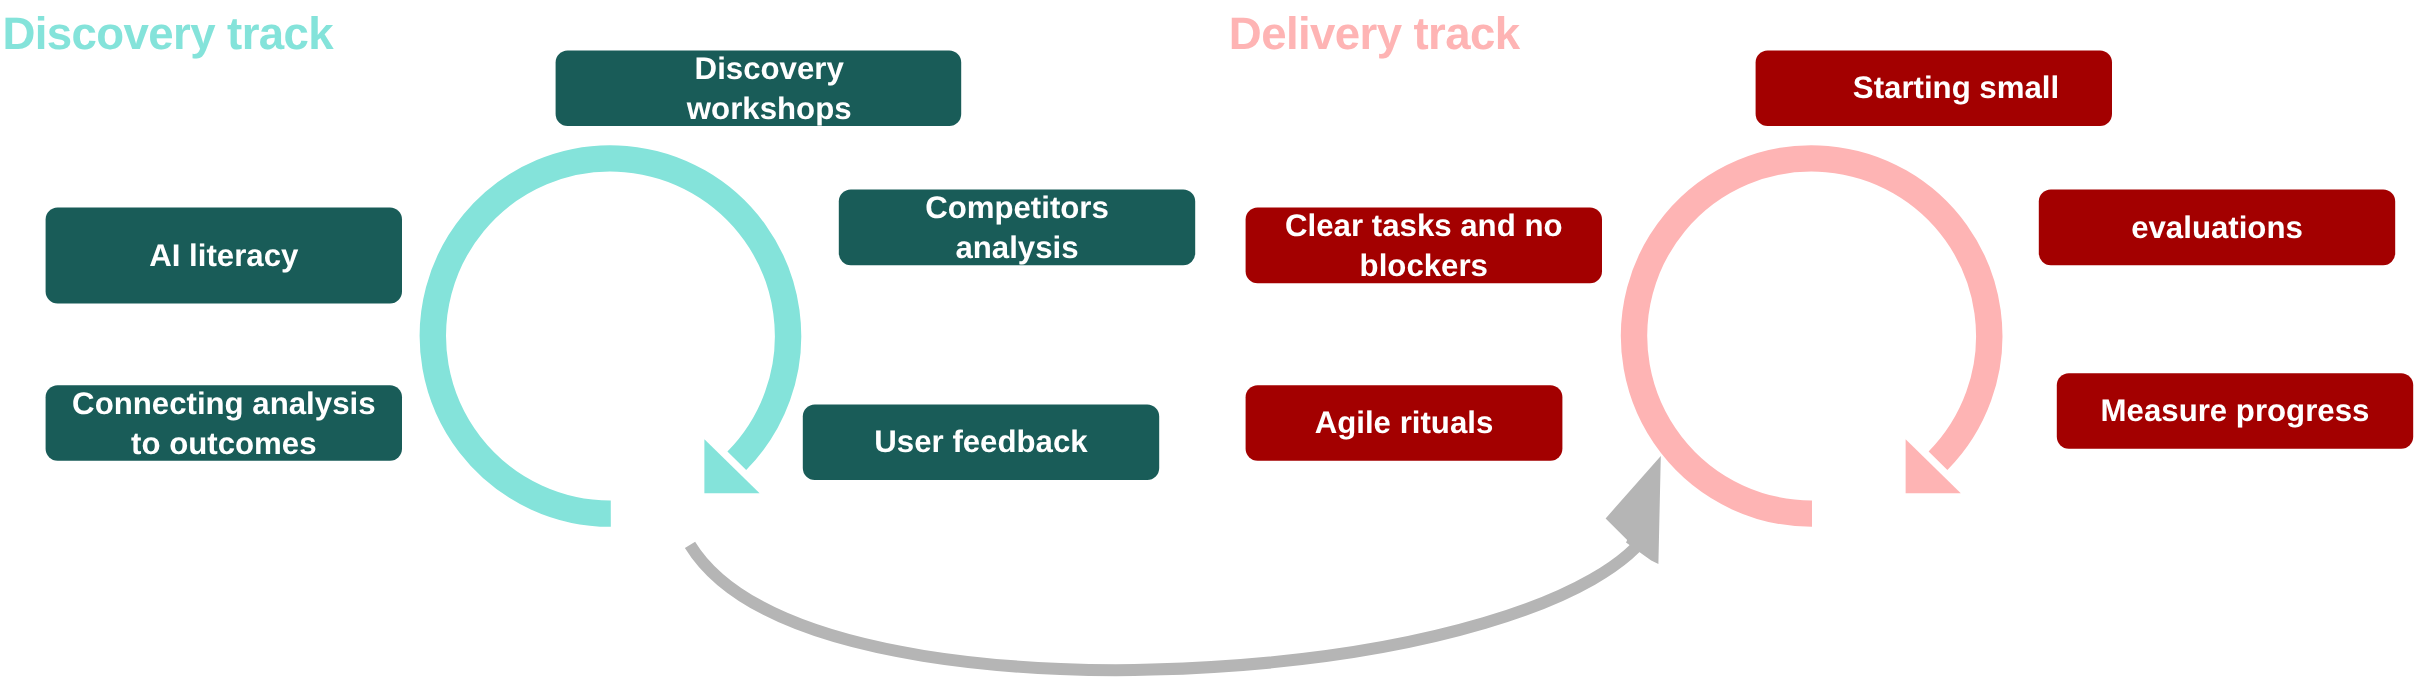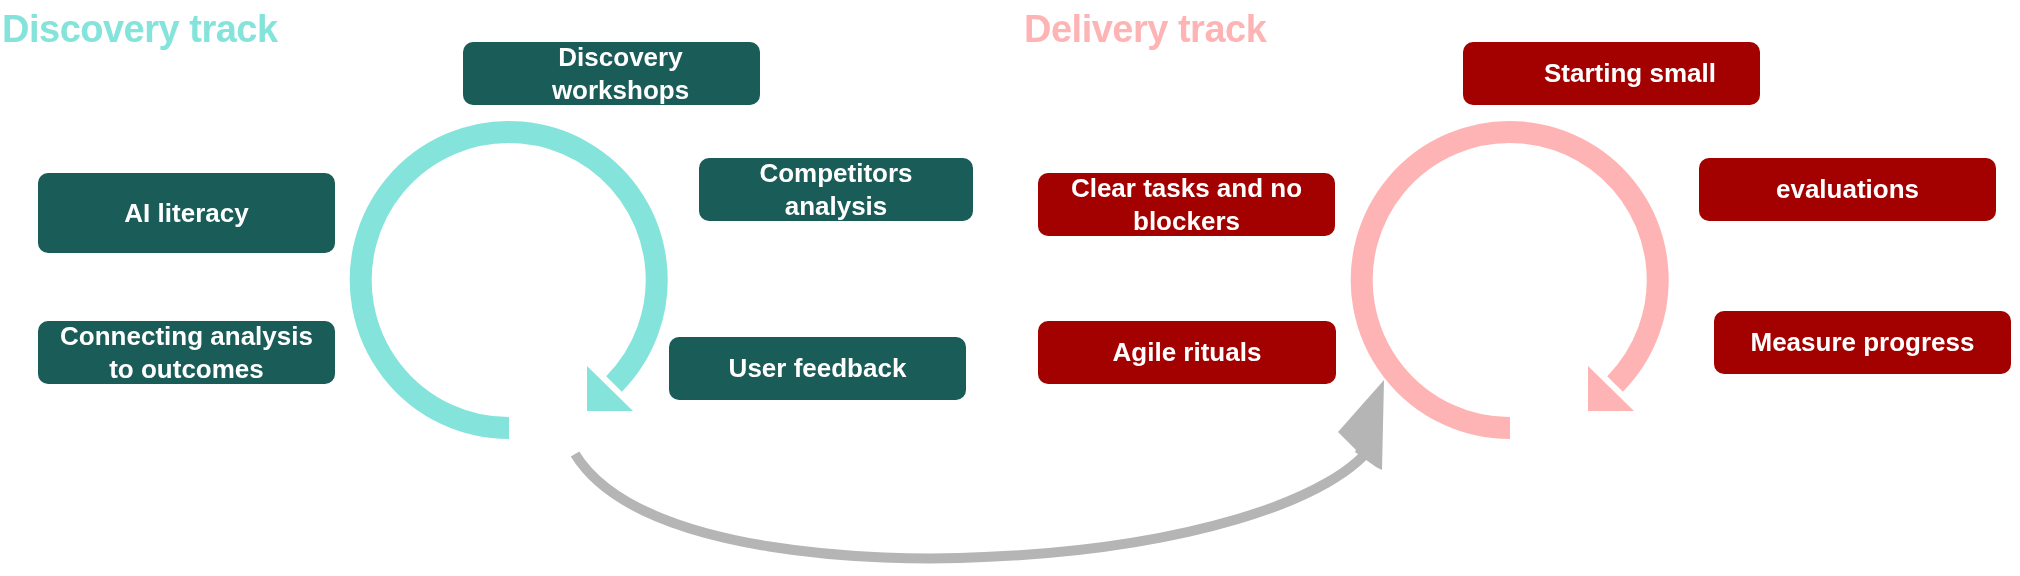--- a/index.html
+++ b/index.html
@@ -28,32 +28,32 @@
   <path d="M 1510 428 A 148 148 0 1 1 1615 384" fill="none" stroke="#feb4b4" stroke-width="22"></path>
   <polygon points="1588,366 1588,411 1634,411" fill="#feb4b4"></polygon>
 
   <path d="M 575 454 C 640 560, 900 560, 960 558 C 1180 552, 1340 500, 1376 440" fill="none" stroke="#b5b5b5" stroke-width="10"></path>
   <polygon points="1384,380 1338,432 1356,450 1355,452 1376,467 1382,470" fill="#b5b5b5"></polygon>
 </svg>
 
 <div class="title discovery">Discovery track</div>
 <div class="title delivery">Delivery track</div>
 
-<div class="box teal" style="left:463px; top:42px; width:297px; height:63px;padding-left:26px;">
+<div class="box teal" style="left:463px; top:42px; width:338px; height:63px;padding-left:26px;">
   <div>
       <span>Discovery</span>
       <span>workshops</span>
     </div>
 </div>
 <div class="box teal" style="left:38px; top:173px; width:297px; height:80px;">
   <div>
       <span>AI literacy</span>
     </div>
 </div>
-<div class="box teal" style="left:699px; top:158px; width:274px; height:63px;">
+<div class="box teal" style="left:699px; top:158px; width:297px; height:63px;">
   <div>
       <span>Competitors</span>
       <span>analysis</span>
     </div>
 </div>
 <div class="box teal" style="left:38px; top:321px; width:297px; height:63px;">
   <div>
       <span>Connecting analysis</span>
       <span>to outcomes</span>
     </div>
@@ -73,21 +73,21 @@
   <div>
       <span>Clear tasks and no</span>
       <span>blockers</span>
     </div>
 </div>
 <div class="box red" style="left:1699px; top:158px; width:297px; height:63px;">
   <div>
       <span>evaluations</span>
     </div>
 </div>
-<div class="box red" style="left:1038px; top:321px; width:298px; height:63px;">
+<div class="box red" style="left:1038px; top:321px; width:264px; height:63px;">
   <div>
       <span>Agile rituals</span>
     </div>
 </div>
 <div class="box red" style="left:1714px; top:311px; width:297px; height:63px;">
   <div>
       <span>Measure progress</span>
     </div>
 </div>
 

